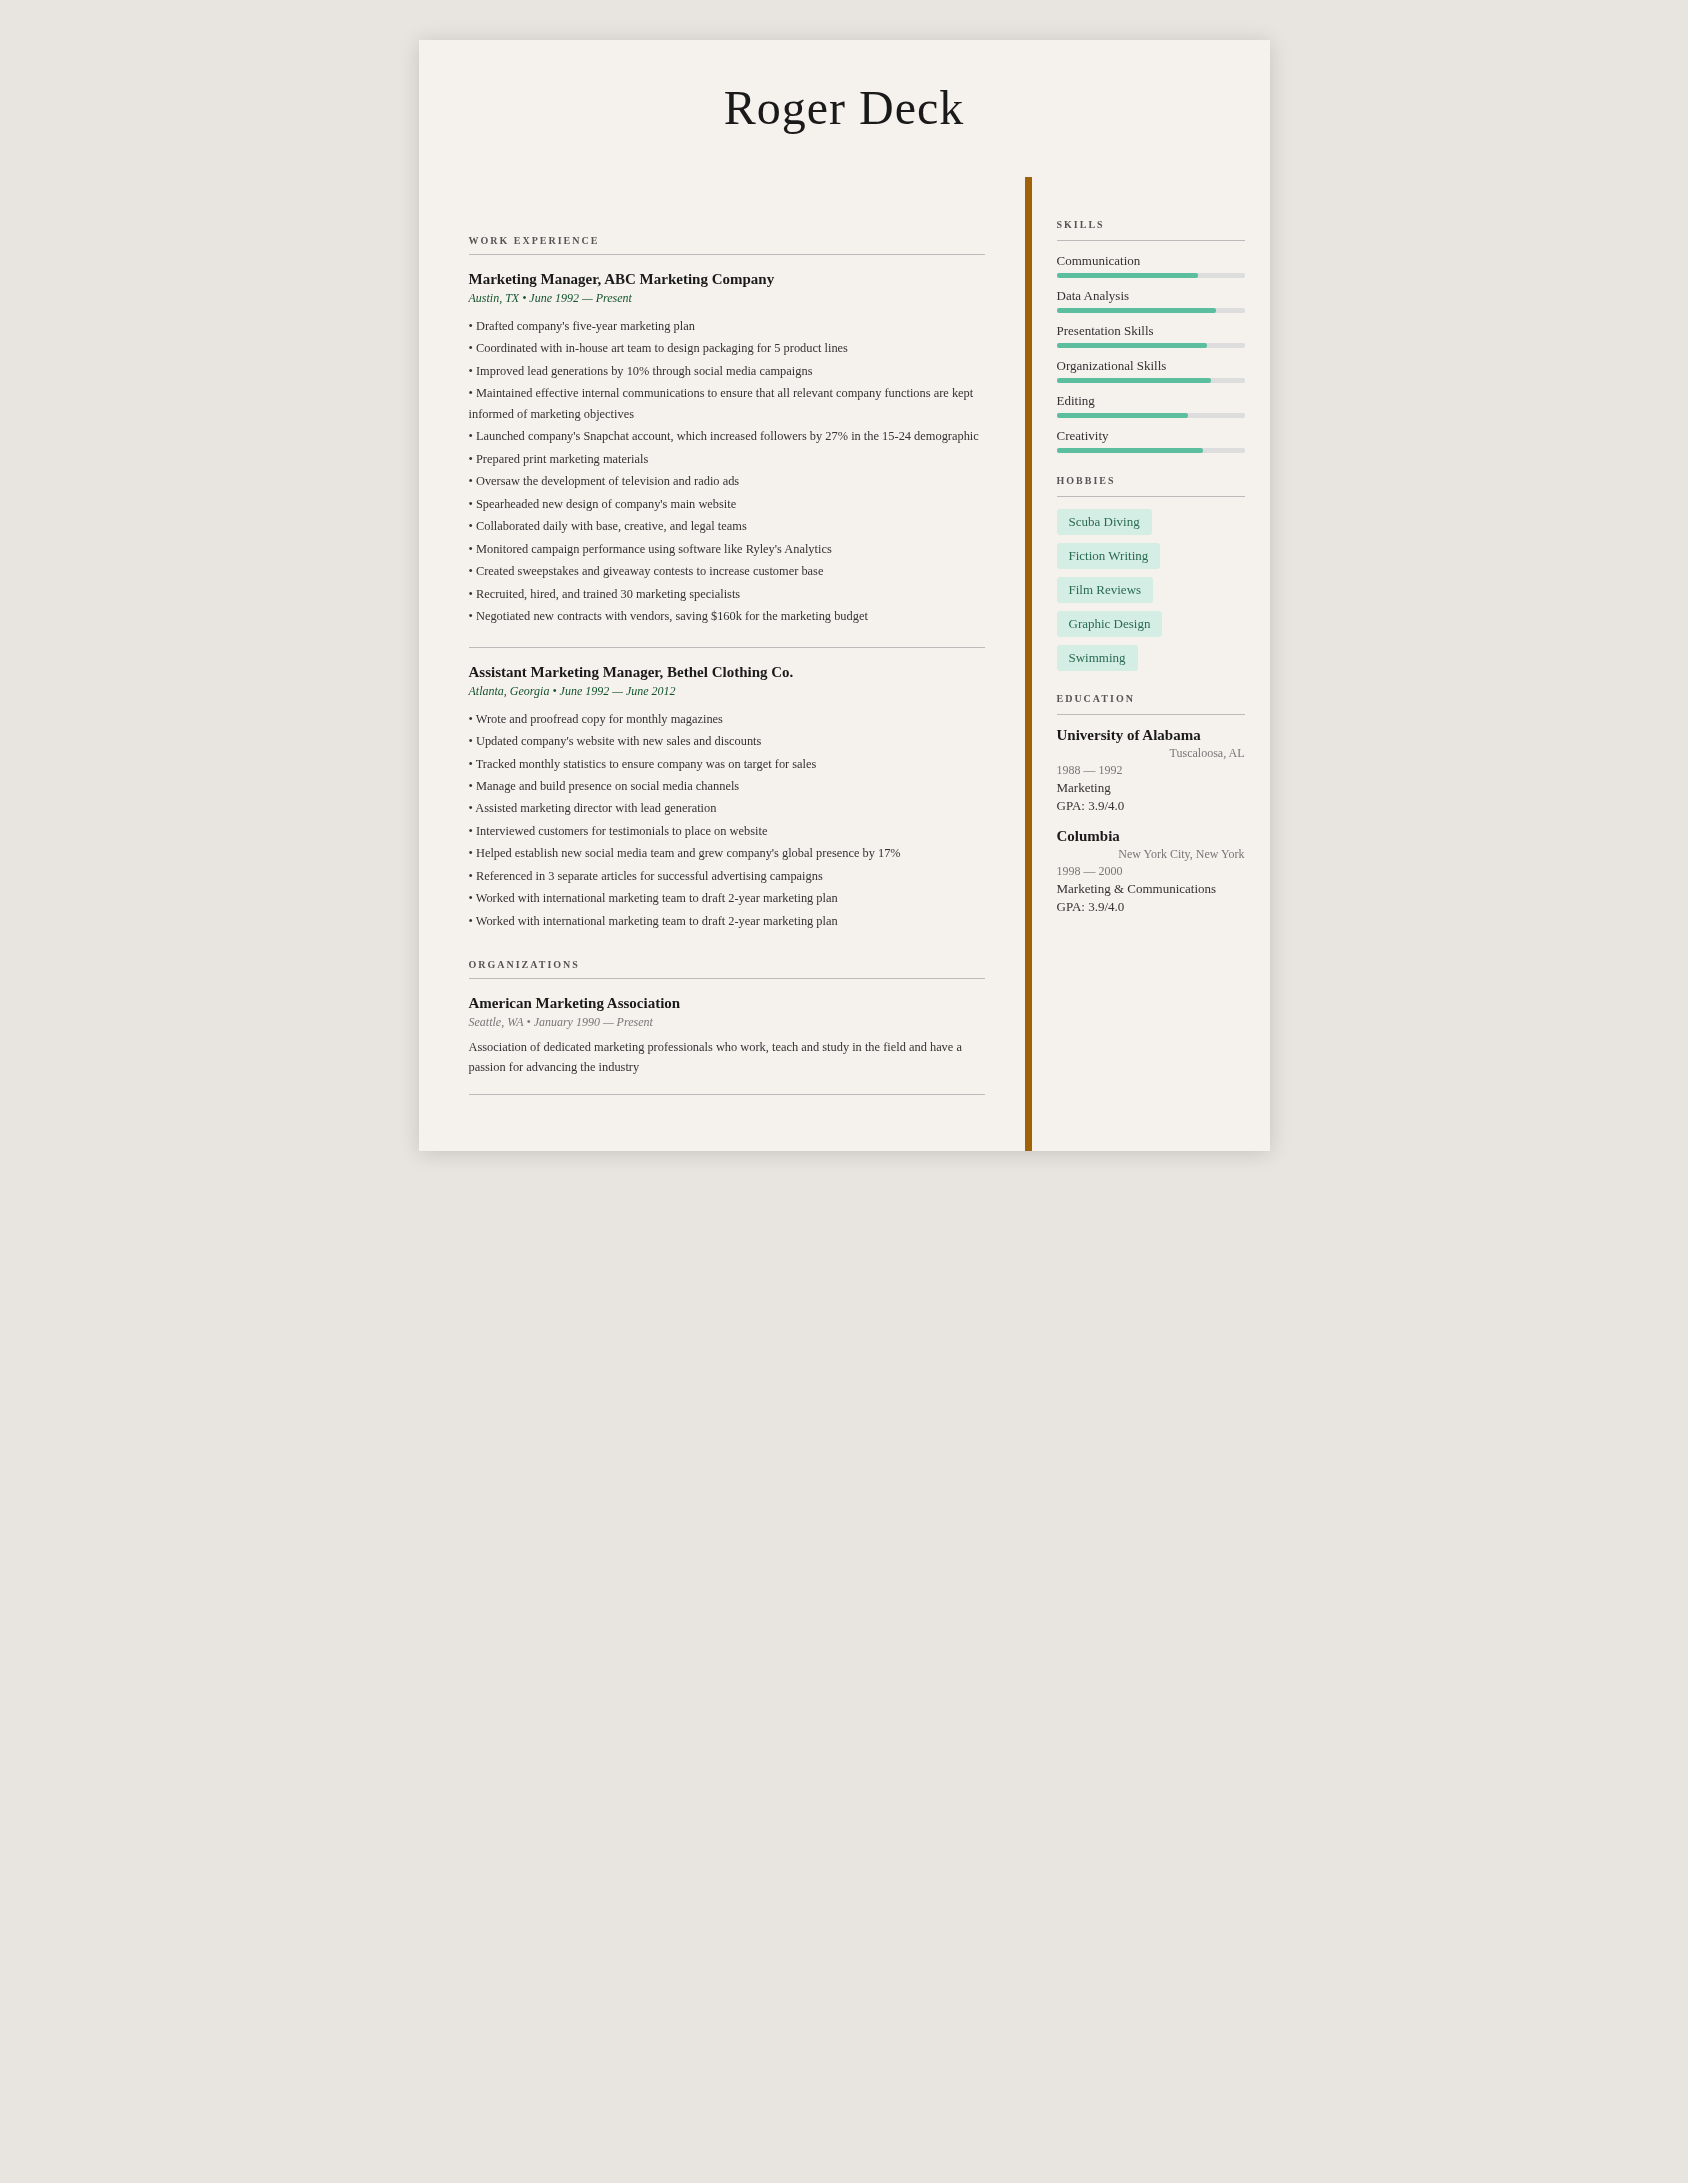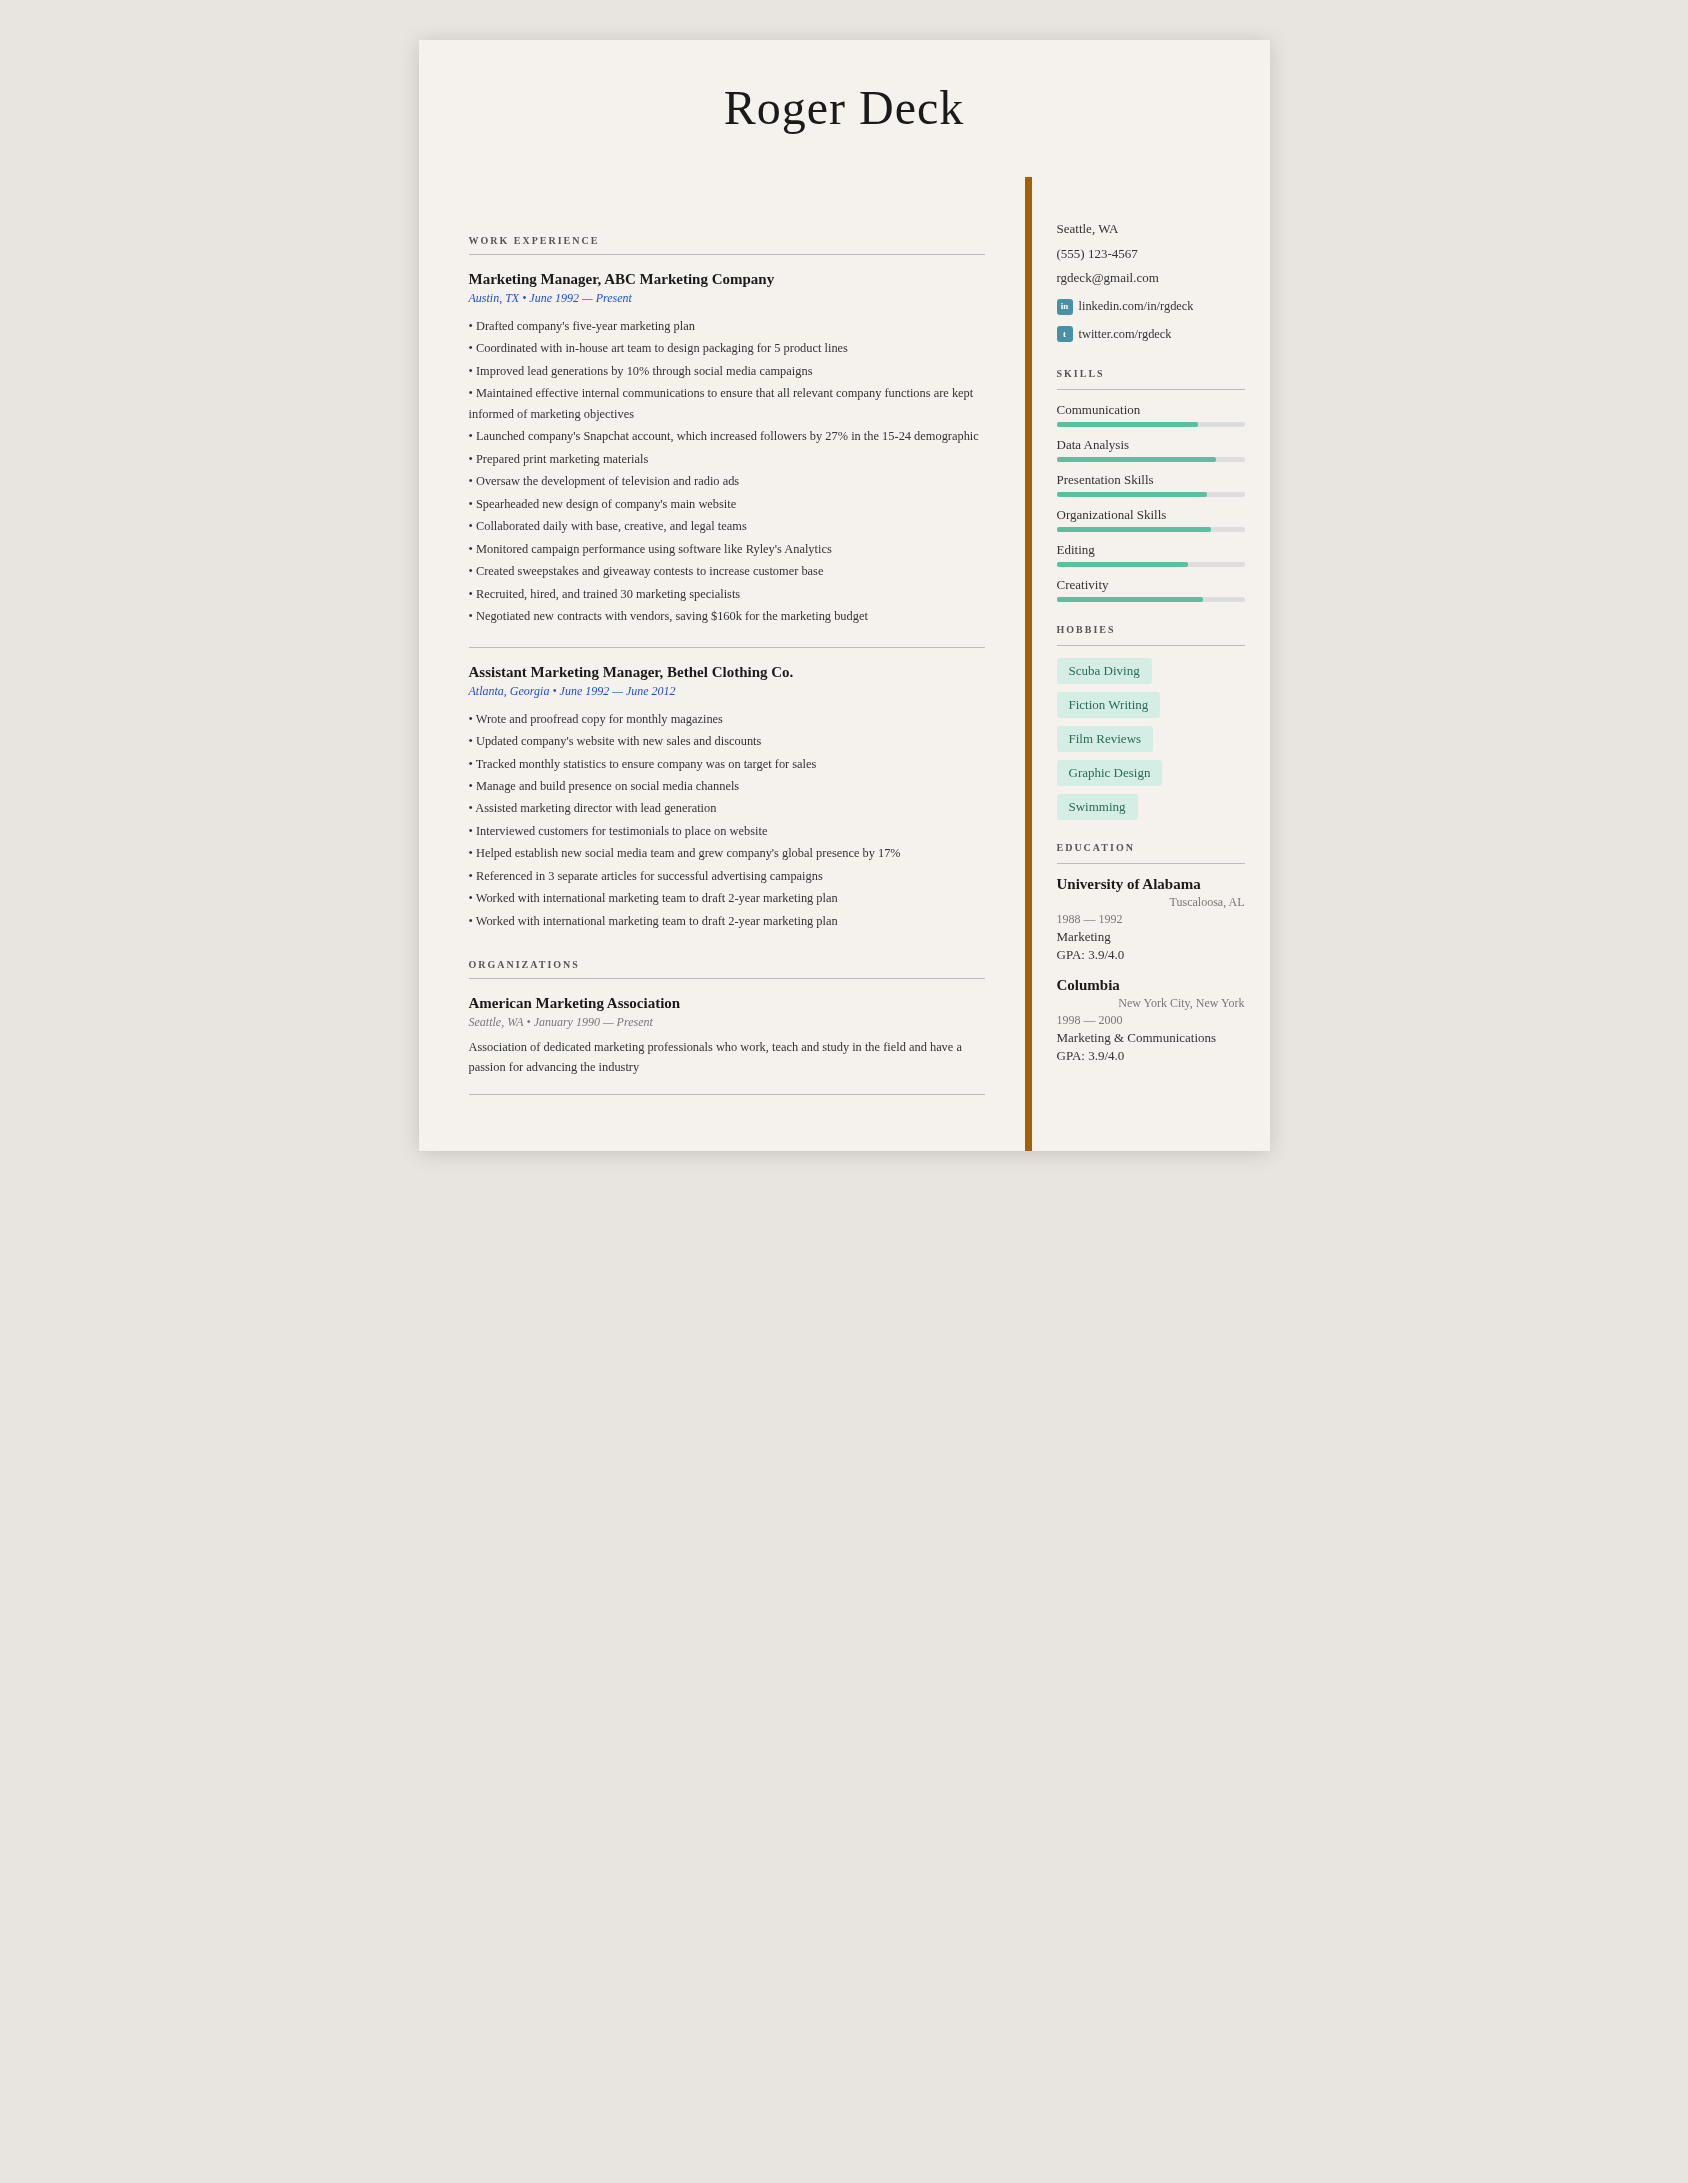--- a/index.html
+++ b/index.html
@@ -73,21 +73,21 @@
     }
     
     .job-title {
       font-size: 15px;
       font-weight: bold;
       color: #1a1a1a;
       margin-bottom: 3px;
     }
     .job-meta {
       font-size: 12px;
-      color: #1d4ed8;
+      color: #14532d;
       margin-bottom: 10px;
       font-style: italic;
     }
     .job-bullets {
       font-size: 12.4px;
       color: #333;
       line-height: 1.65;
       margin-bottom: 20px;
     }
     .job-bullets p {
@@ -295,33 +295,20 @@
         </div>
 
         <hr class="section-divider">
 
       </div>
 
     </div>
 
     <div class="side-col">
 
-      <div class="contact-info">
-        <p>Seattle, WA</p>
-        <p>(555) 123-4567</p>
-        <p>rgdeck@gmail.com</p>
-        <div class="social-link">
-          <span class="social-icon">in</span>
-          <span>linkedin.com/in/rgdeck</span>
-        </div>
-        <div class="social-link">
-          <span class="social-icon twitter-icon">t</span>
-          <span>twitter.com/rgdeck</span>
-        </div>
-      </div>
 
       <p class="side-section-label">SKILLS</p>
       <hr class="side-divider">
       <div id="skills-container">
           <div class="skill-item">
       <p class="skill-name">Communication</p>
       <div class="skill-bar-bg">
         <div class="skill-bar-fill" style="width:75%"></div>
       </div>
     </div>

